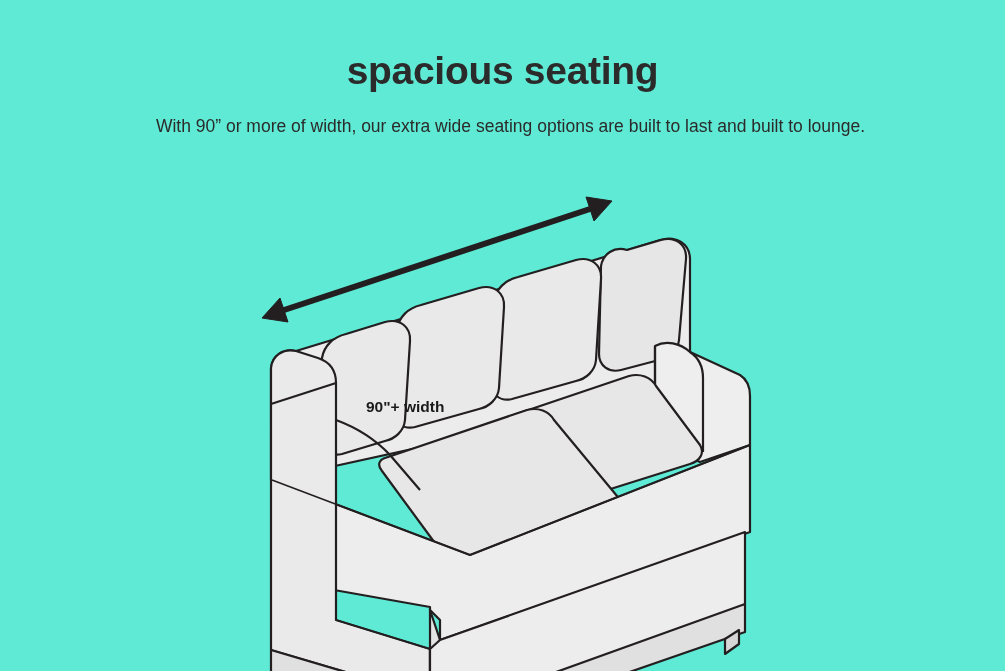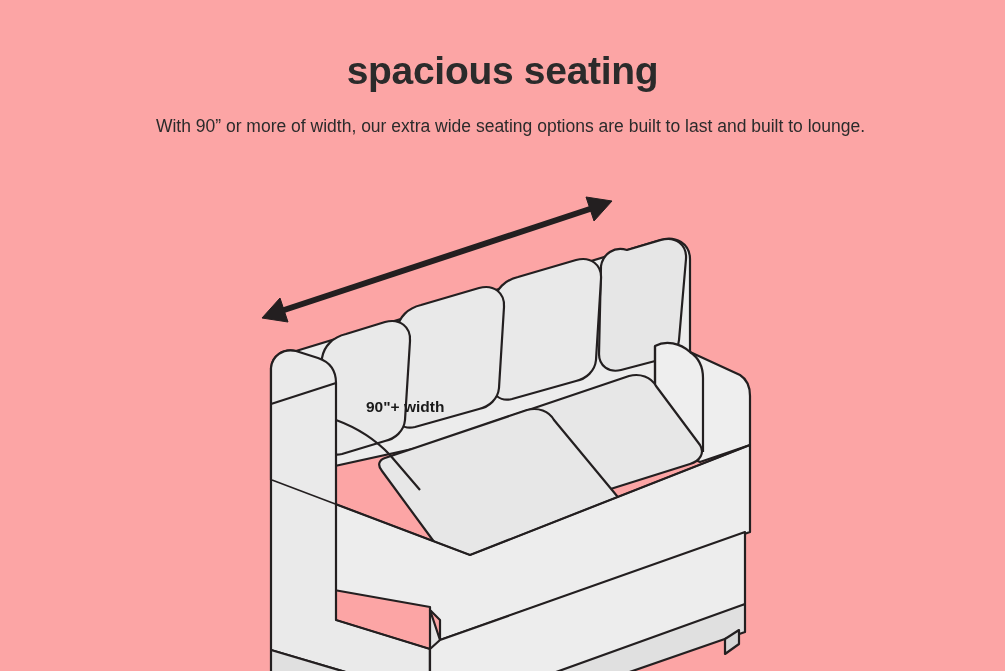--- a/index.html
+++ b/index.html
@@ -12,21 +12,21 @@
     height: 671px;
     font-family: "Liberation Sans", sans-serif;
     color: #231f20;
     position: relative;
     overflow: hidden;
   }
   .page {
     position: relative;
     width: 1005px;
     height: 671px;
-    background: #fca5a5;
+    background: #5eead4;
   }
   .headline {
     position: absolute;
     top: 50px;
     left: 0;
     width: 1005px;
     text-align: center;
     font-size: 39px;
     font-weight: bold;
     letter-spacing: -0.3px;

